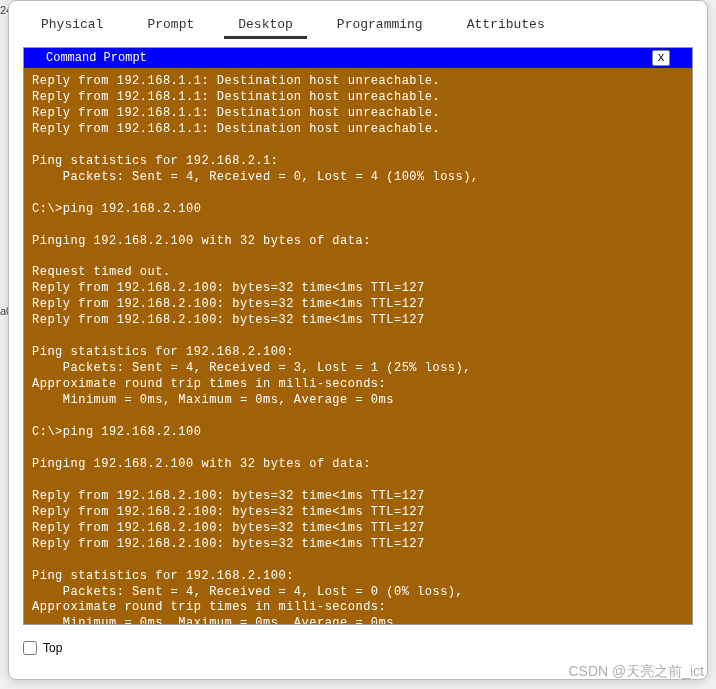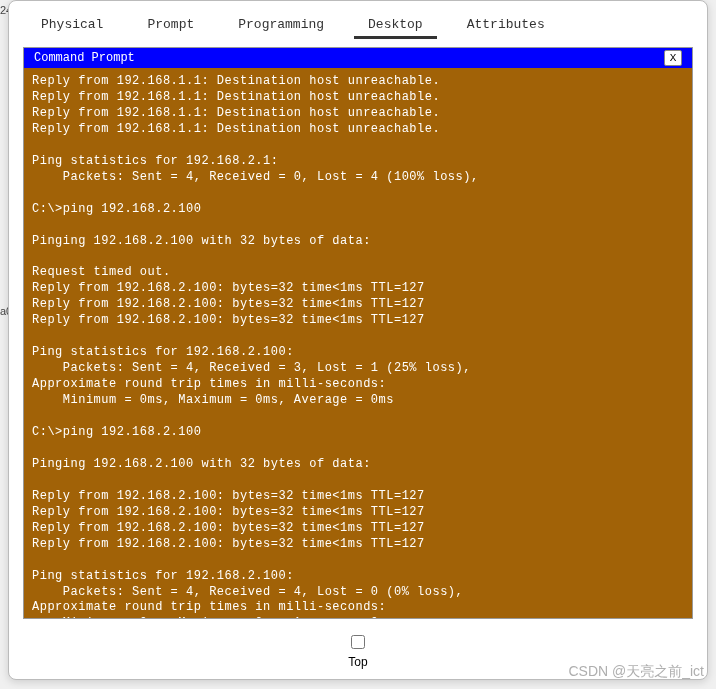--- a/index.html
+++ b/index.html
@@ -73,21 +73,21 @@
       flex: 1;
       display: flex;
       flex-direction: column;
       overflow: hidden;
     }
     .cmd-header {
       background: #0000ff;
       color: #ffffff;
       font-family: Consolas, "Courier New", monospace;
       font-size: 12px;
-      padding: 2px 10px;
+      padding: 2px 22px;
       display: flex;
       align-items: center;
       justify-content: space-between;
     }
     .cmd-close {
       background: #fff;
       color: #000;
       border: 1px solid #888;
       width: 18px;
       height: 16px;
@@ -104,26 +104,25 @@
       font-family: Consolas, "Courier New", monospace;
       font-size: 12px;
       line-height: 1.33;
       padding: 6px 8px;
       flex: 1;
       white-space: pre;
       overflow: hidden;
       letter-spacing: 0.5px;
     }
     .footer {
-      padding: 6px 14px 10px 14px;
+      padding: 6px 14px 24px 14px;
       display: flex;
       align-items: center;
       gap: 6px;
       font-size: 12px;
-      flex-direction: column;
     }
     .footer input[type="checkbox"] {
       width: 14px;
       height: 14px;
     }
     .watermark {
       position: absolute;
       right: 12px;
       bottom: 8px;
       color: rgba(120,120,120,0.6);
@@ -143,22 +142,22 @@
 <body>
 
 <div class="left-fragment" style="top:4px">24</div>
 <div class="left-fragment" style="top:305px">a0</div>
 
 <div class="window">
 
   <div class="tabs" id="tab-bar">
       <div class="tab">Physical</div>
       <div class="tab">Prompt</div>
+      <div class="tab active">Desktop</div>
       <div class="tab">Programming</div>
-      <div class="tab active">Desktop</div>
       <div class="tab">Attributes</div>
     </div>
 
   <div class="inner-panel">
     <div class="cmd-header">
       <span>Command Prompt</span>
       <span class="cmd-close">X</span>
     </div>
     <div class="terminal" id="terminal">Reply from 192.168.1.1: Destination host unreachable.
 Reply from 192.168.1.1: Destination host unreachable.

